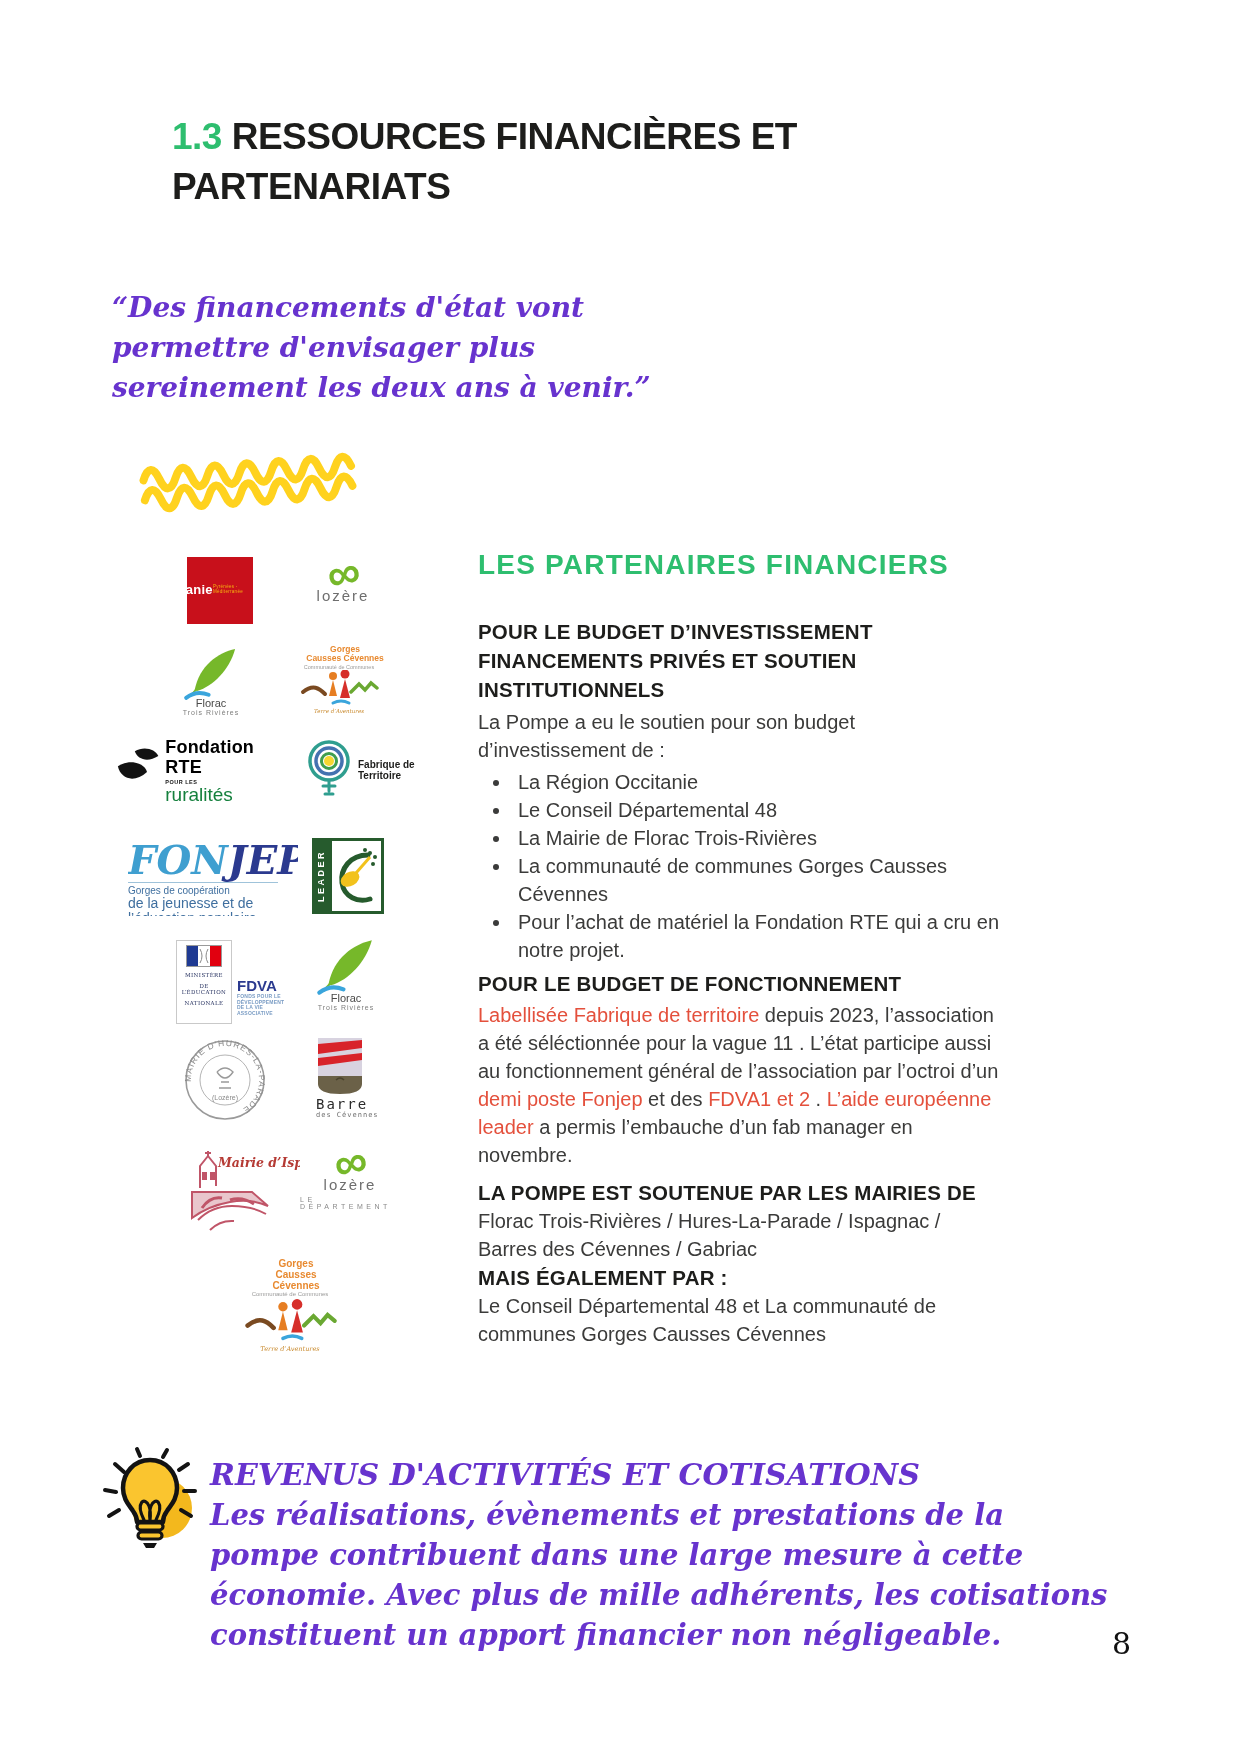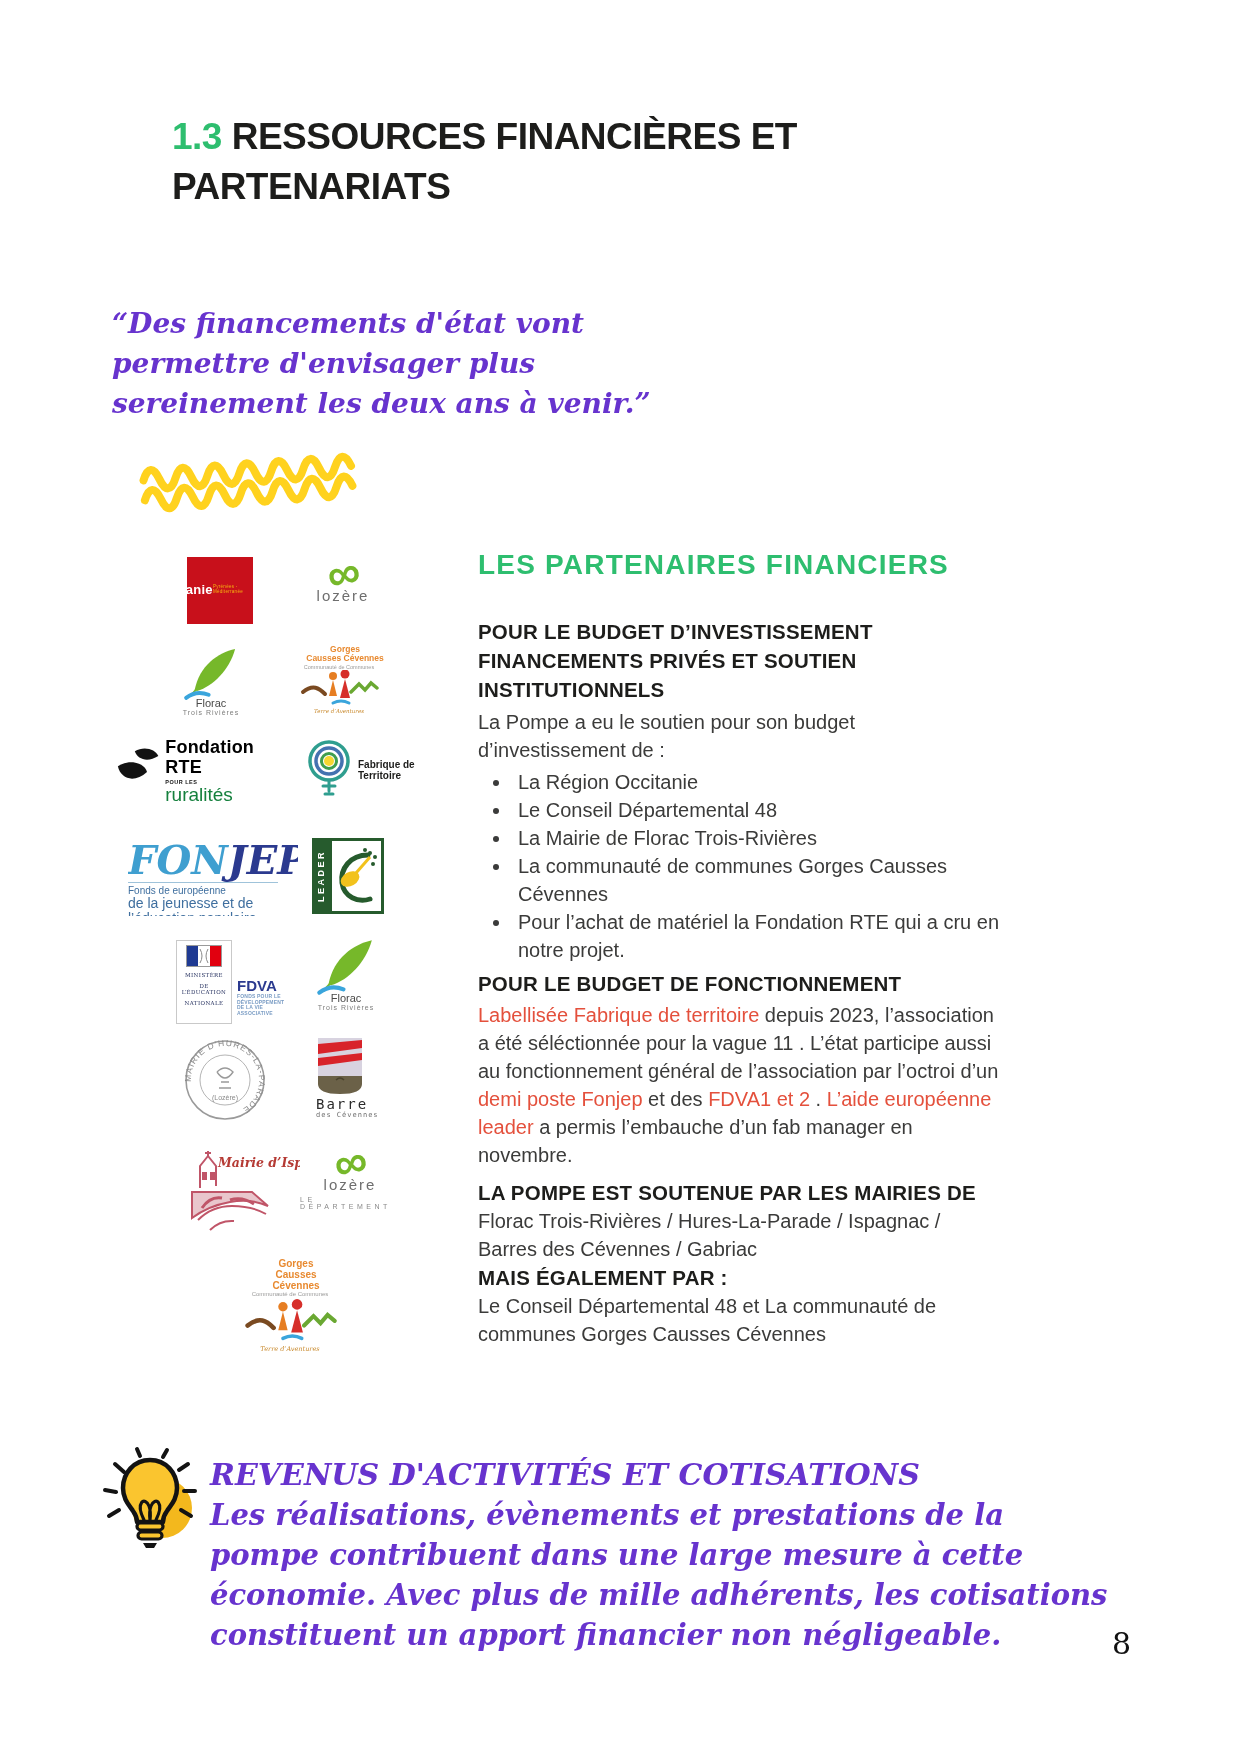--- a/index.html
+++ b/index.html
@@ -15,21 +15,21 @@
   }
   
   #title{
     position:absolute;left:172px;top:112px;width:700px;
     font-size:37px;font-weight:700;letter-spacing:-0.5px;line-height:50px;
     color:var(--ink);
   }
   #title .num{color:var(--green);}
   
   #quote{
-    position:absolute;left:112px;top:304px;width:610px;
+    position:absolute;left:112px;top:288px;width:610px;
     font-family:"DejaVu Serif",serif;font-style:italic;font-weight:600;
     font-size:28px;line-height:40px;color:var(--purple);
   }
   
   #waves{position:absolute;left:138px;top:448px;}
   
   .logo{position:absolute;overflow:hidden;}
   .logo, .logo *{line-height:1.1;}
   
   #logo-occitanie{left:187px;top:557px;width:66px;height:67px;background:#C8101B;
@@ -203,21 +203,21 @@
       <circle cx="23" cy="22" r="13" fill="none" stroke="#4472b0" stroke-width="3.5"></circle>
       <circle cx="23" cy="22" r="7.5" fill="none" stroke="#3f9e4f" stroke-width="3"></circle>
       <circle cx="23" cy="22" r="5" fill="#f7d731"></circle>
       <path d="M23 41 V52 M17 47 h12 M19 55 h8" stroke="#2f9e8f" stroke-width="3" stroke-linecap="round"></path>
     </svg>
     <div class="txt"><span>Fabrique de</span><br><span>Territoire</span></div>
   </div>
 
   <div class="logo" id="logo-fonjep">
     <div class="big"><span>FON</span><span class="jep">JEP</span></div>
-    <span class="s1">Fonds de européenne</span>
+    <span class="s1">Gorges de coopération</span>
     <span class="s2">de la jeunesse et de l’éducation populaire</span>
   </div>
 
   <div class="logo" id="logo-leader">
     <div class="band">
         <span>LEADER</span>
       </div>
     <div class="white">
       <svg width="46" height="70" viewBox="0 0 46 70">
         <path d="M36 14 C18 14 8 28 10 42 C12 56 26 62 38 58" fill="none" stroke="#265b2d" stroke-width="5" stroke-linecap="round"></path>

